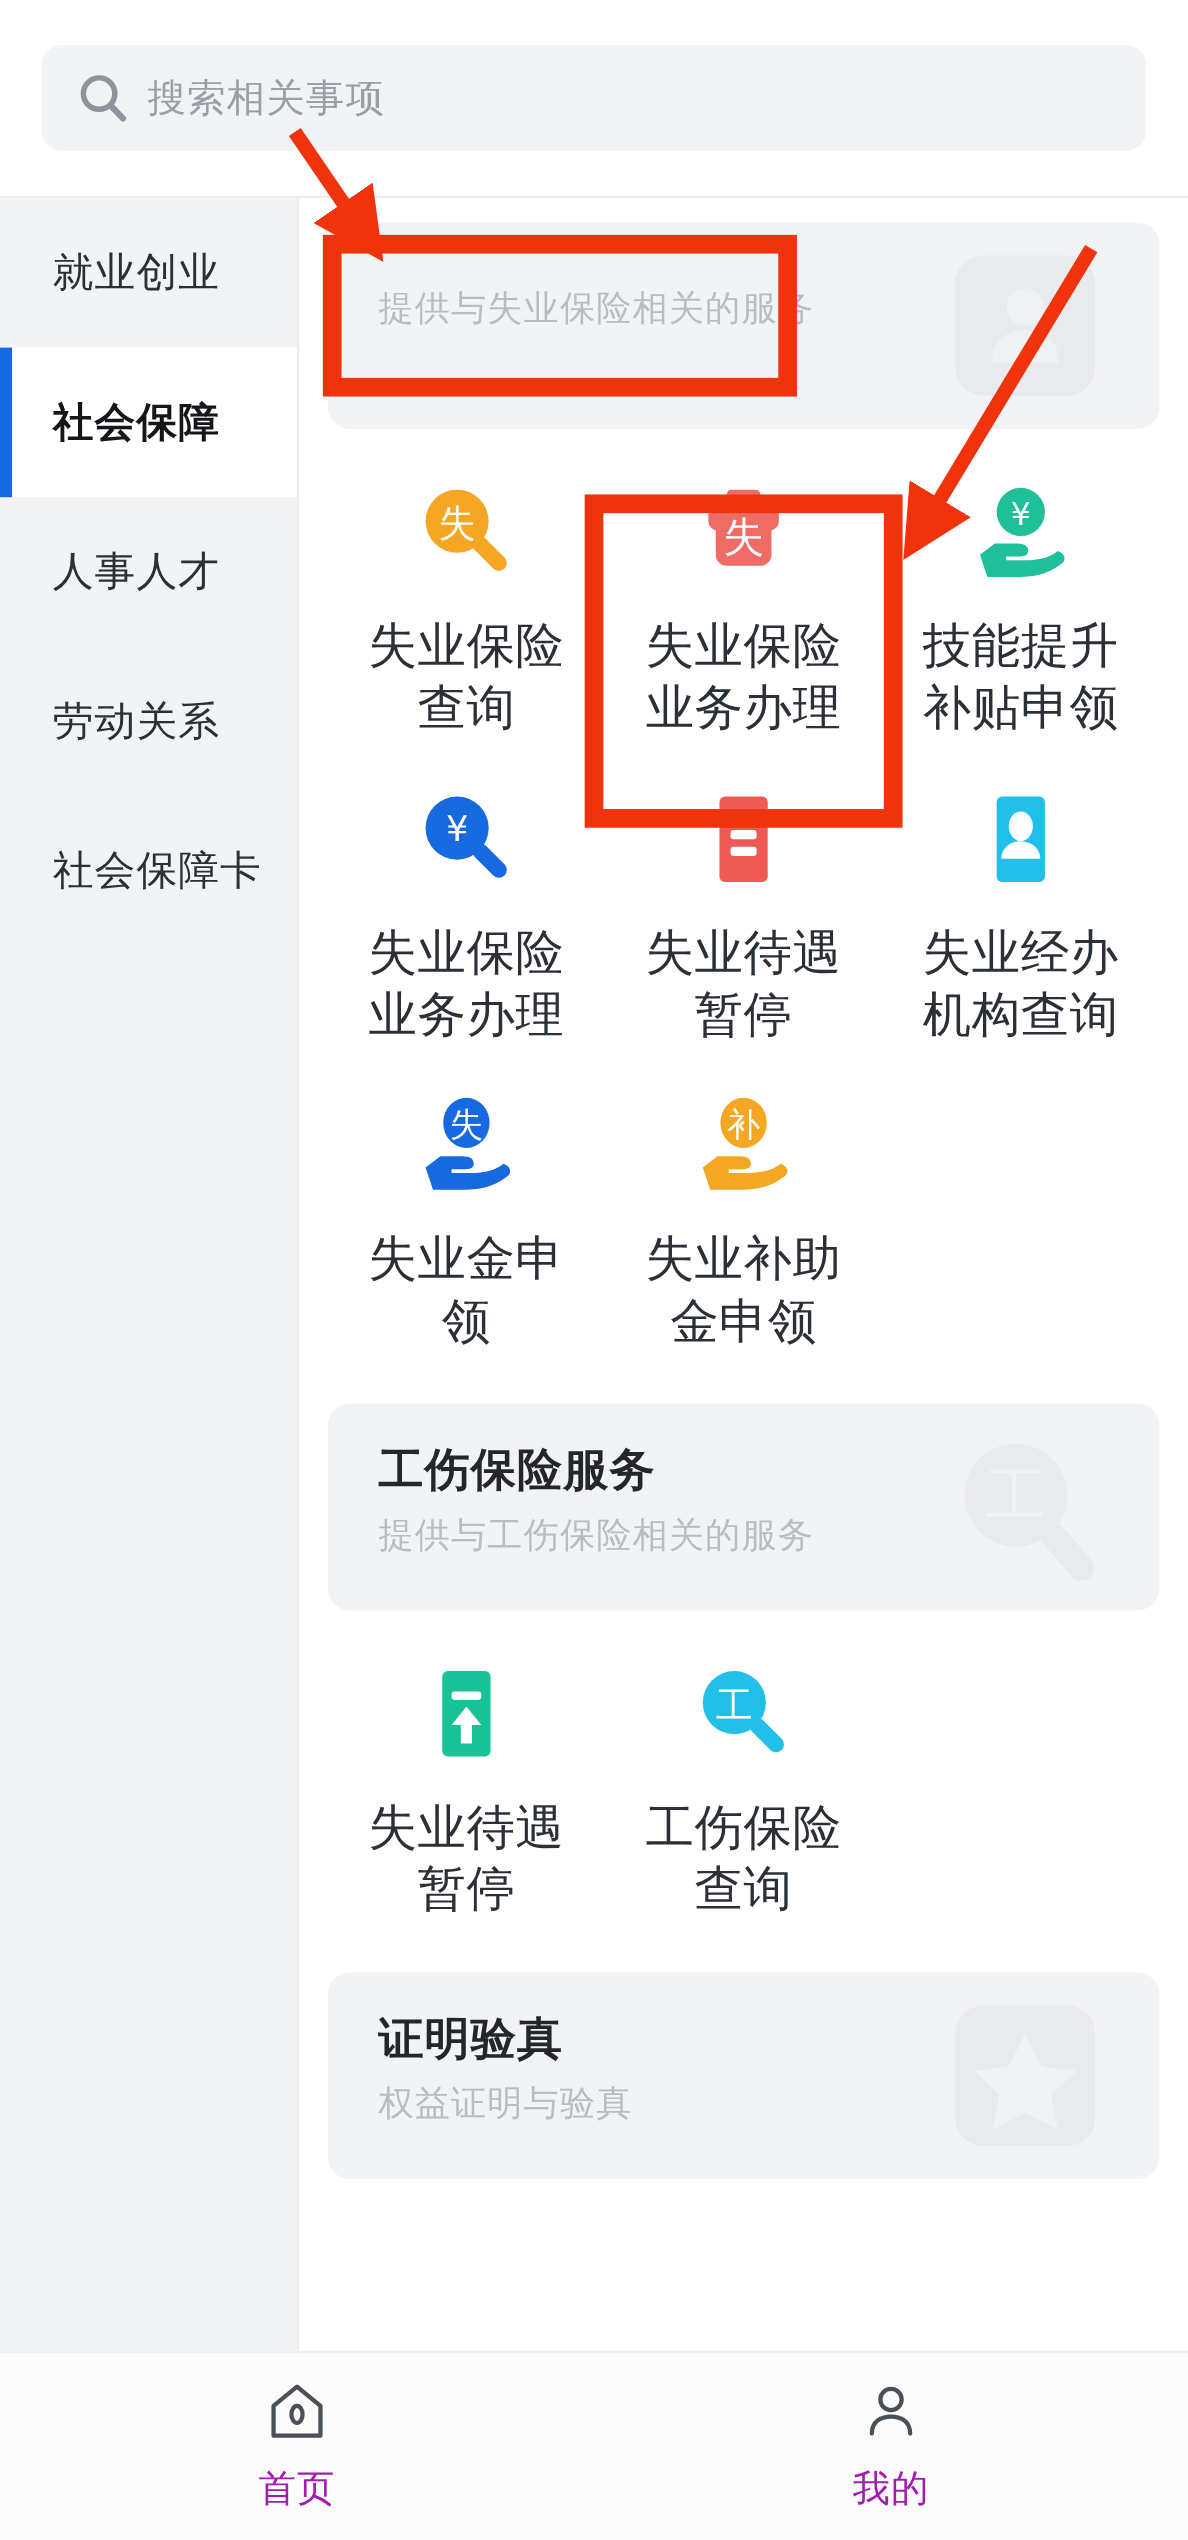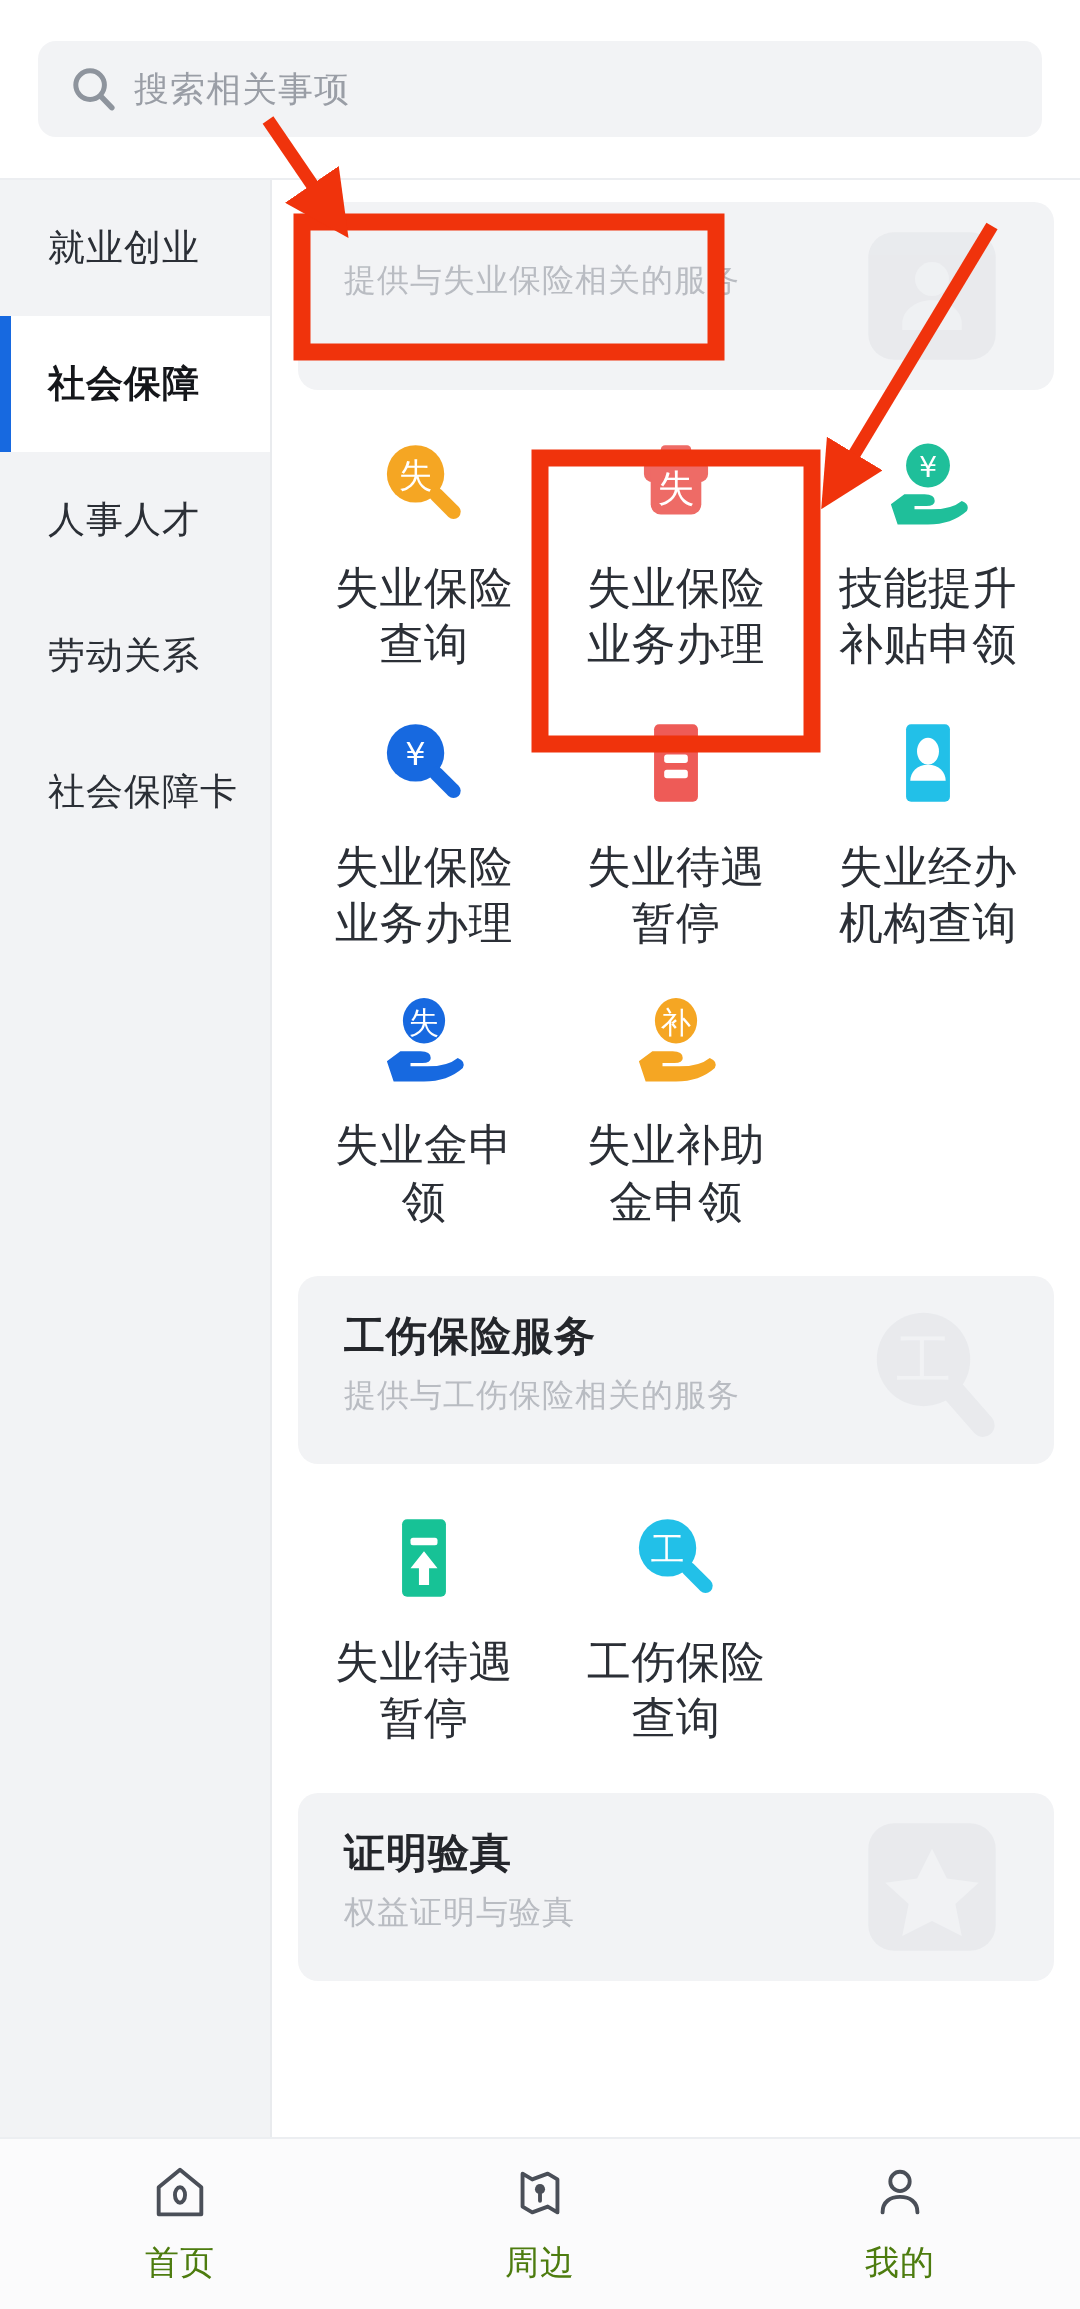--- a/index.html
+++ b/index.html
@@ -48,21 +48,21 @@
         display:flex;flex-direction:column;align-items:center;}
   .cell .ic{width:108px;height:108px;display:block;}
   .cell .lbl{margin-top:22px;font-size:44px;color:#2b2f36;line-height:1.28;text-align:center;
         letter-spacing:.5px;max-width:210px;}
 
   
   .tabbar{height:170px;flex:0 0 170px;background:#fbfbfc;border-top:2px solid #eceef1;
      display:flex;align-items:center;}
   .tab{flex:1;display:flex;flex-direction:column;align-items:center;justify-content:center;}
   .tab svg{width:62px;height:62px;display:block;}
-  .tab .t{margin-top:16px;font-size:34px;color:#4d7c0f;letter-spacing:1px;}
+  .tab .t{margin-top:16px;font-size:34px;color:#a21caf;letter-spacing:1px;}
   .tab.active .t{color:#1769e0;font-weight:bold;}
 
   
   .overlay{position:absolute;left:0;top:0;width:1080px;height:2309px;pointer-events:none;}
 </style>
 </head>
 <body>
 
 <div class="app">
 
@@ -228,28 +228,20 @@
     </div>
   </div>
 
   <div class="tabbar">
     <div class="tab">
       <svg viewBox="0 0 32 32">
         <path d="M16 4 L27 13 V27 H5 V13 Z" fill="none" stroke="#4a4f58" stroke-width="2" stroke-linejoin="round"></path>
         <ellipse cx="16" cy="17" rx="2.6" ry="4" fill="none" stroke="#4a4f58" stroke-width="2"></ellipse>
       </svg>
       <div class="t">首页</div>
-    </div>
-    <div class="tab">
-      <svg viewBox="0 0 32 32">
-        <path d="M7 6 L12 9 L20 6 L25 9 V26 L20 23 L12 26 L7 23 Z" fill="none" stroke="#4a4f58" stroke-width="2" stroke-linejoin="round"></path>
-        <circle cx="16" cy="14" r="2.6" fill="#4a4f58"></circle>
-        <path d="M16 16.5 L16 20" stroke="#4a4f58" stroke-width="2" stroke-linecap="round"></path>
-      </svg>
-      <div class="t">周边</div>
     </div>
     <div class="tab">
       <svg viewBox="0 0 32 32">
         <circle cx="16" cy="10" r="5" fill="none" stroke="#4a4f58" stroke-width="2"></circle>
         <path d="M7 26 C7 20.5 11 18 16 18 C21 18 25 20.5 25 26" fill="none" stroke="#4a4f58" stroke-width="2" stroke-linecap="round"></path>
       </svg>
       <div class="t">我的</div>
     </div>
   </div>
 </div>

